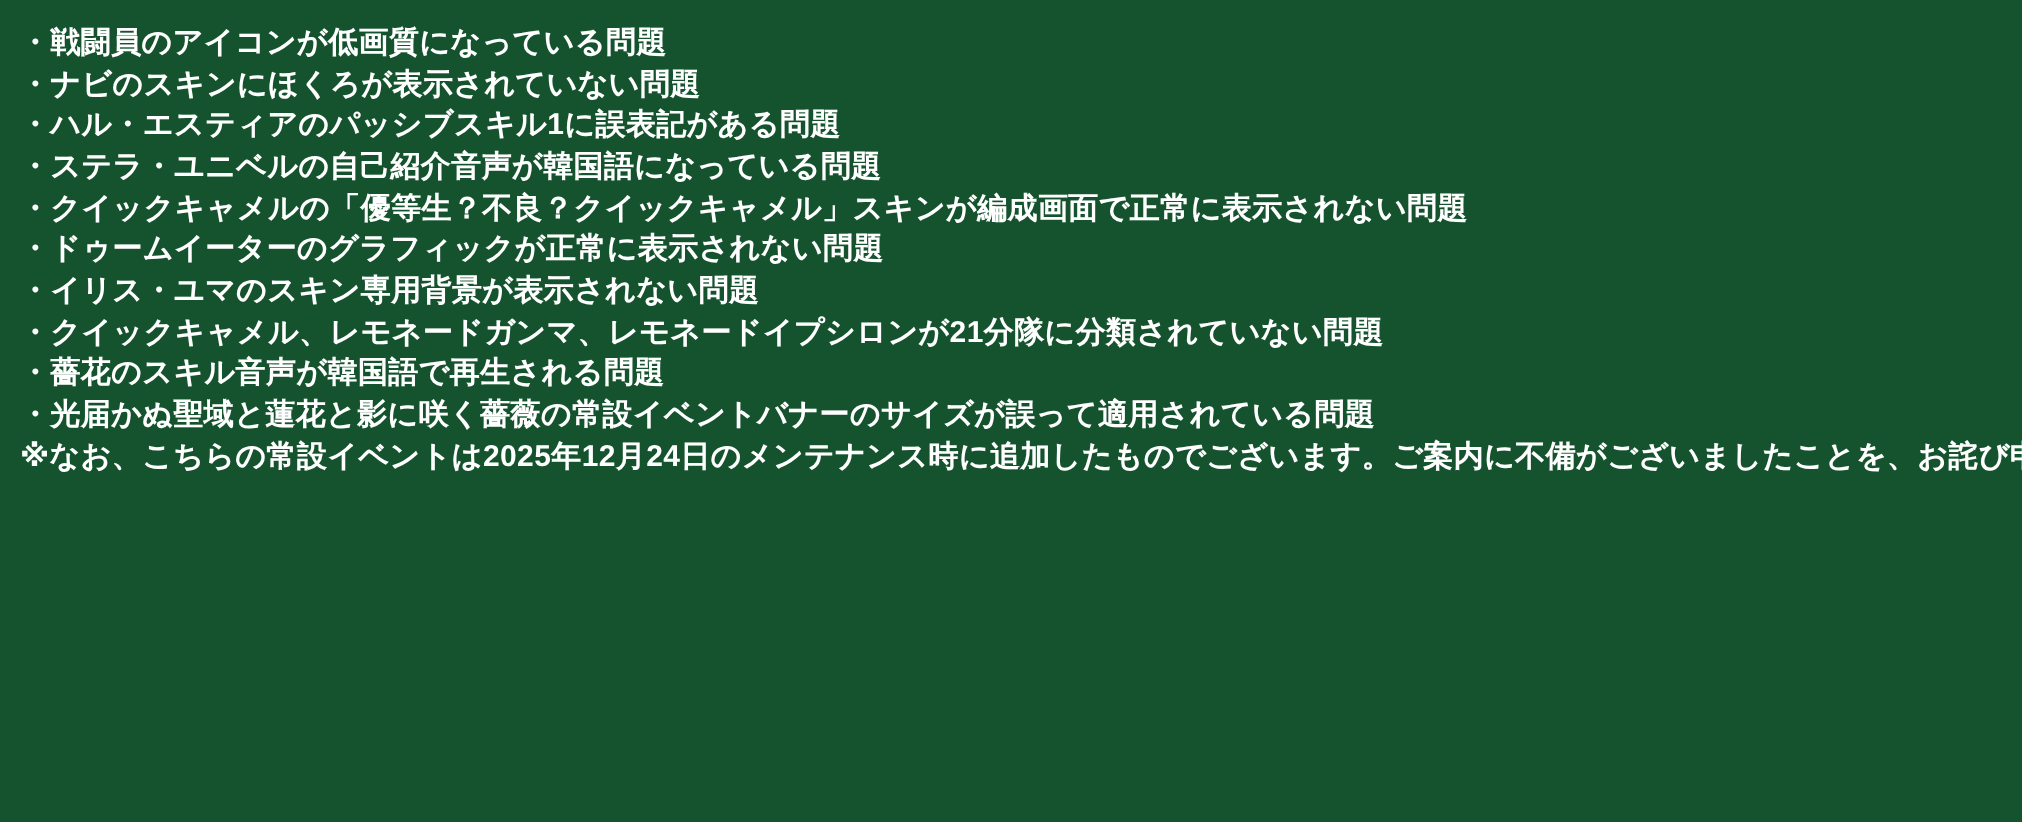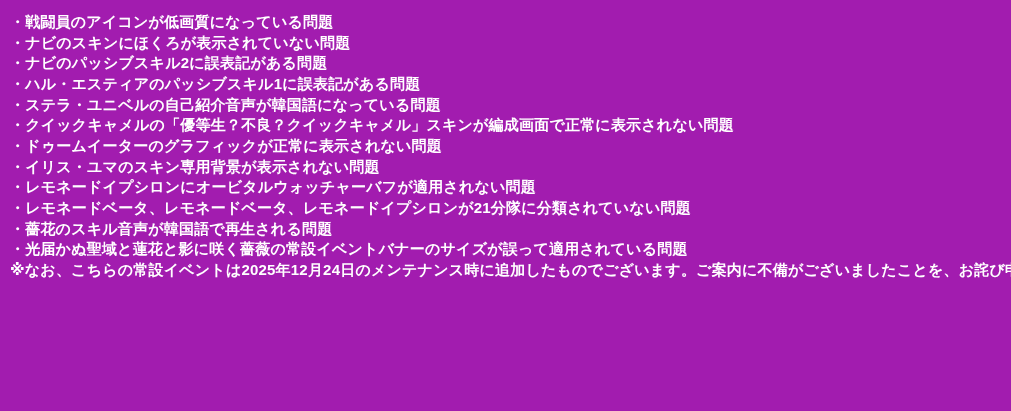--- a/index.html
+++ b/index.html
@@ -4,21 +4,21 @@
 <style>
   html, body {
     margin: 0;
     padding: 0;
     background: #000000;
   }
   .screen {
     position: relative;
     width: 1011px;
     height: 411px;
-    background: #a21caf;
+    background: #14532d;
     overflow: hidden;
     box-sizing: border-box;
     padding: 12px 0 0 10px;
     font-family: "Liberation Sans", "DejaVu Sans", sans-serif;
     font-weight: bold;
     font-size: 15px;
     color: #ffffff;
   }
   .row {
     line-height: 20.65px;
@@ -42,23 +42,20 @@
   <div class="row">
     <span class="bullet">・</span><span>戦闘員のアイコンが低画質になっている問題</span>
   </div>
 
   <div class="row">
     <span class="bullet">・</span><span>ナビのスキンにほくろが表示されていない問題</span>
   </div>
 
 
 
-  <div class="row">
-    <span class="bullet">・</span><span>ナビのパッシブスキル2に誤表記がある問題</span>
-  </div>
 
 
 
   <div class="row">
     <span class="bullet">・</span><span>ハル・エスティアのパッシブスキル1に誤表記がある問題</span>
   </div>
 
   <div class="row">
     <span class="bullet">・</span><span>ステラ・ユニベルの自己紹介音声が韓国語になっている問題</span>
   </div>
@@ -69,26 +66,23 @@
   </div>
 
   <div class="row">
     <span class="bullet">・</span><span>ドゥームイーターのグラフィックが正常に表示されない問題</span>
   </div>
 
   <div class="row">
     <span class="bullet">・</span><span>イリス・ユマのスキン専用背景が表示されない問題</span>
   </div>
 
-  <div class="row">
-    <span class="bullet">・</span><span>レモネードイプシロンにオービタルウォッチャーバフが適用されない問題</span>
-  </div>
 
   <div class="row">
-    <span class="bullet">・</span><span>レモネードベータ、レモネードベータ、レモネードイプシロンが21分隊に分類されていない問題</span>
+    <span class="bullet">・</span><span>クイックキャメル、レモネードガンマ、レモネードイプシロンが21分隊に分類されていない問題</span>
   </div>
 
   <div class="row">
     <span class="bullet">・</span><span>薔花のスキル音声が韓国語で再生される問題</span>
   </div>
 
   <div class="row">
     <span class="bullet">・</span><span>光届かぬ聖域と蓮花と影に咲く薔薇の常設イベントバナーのサイズが誤って適用されている問題</span>
   </div>
 </div>

